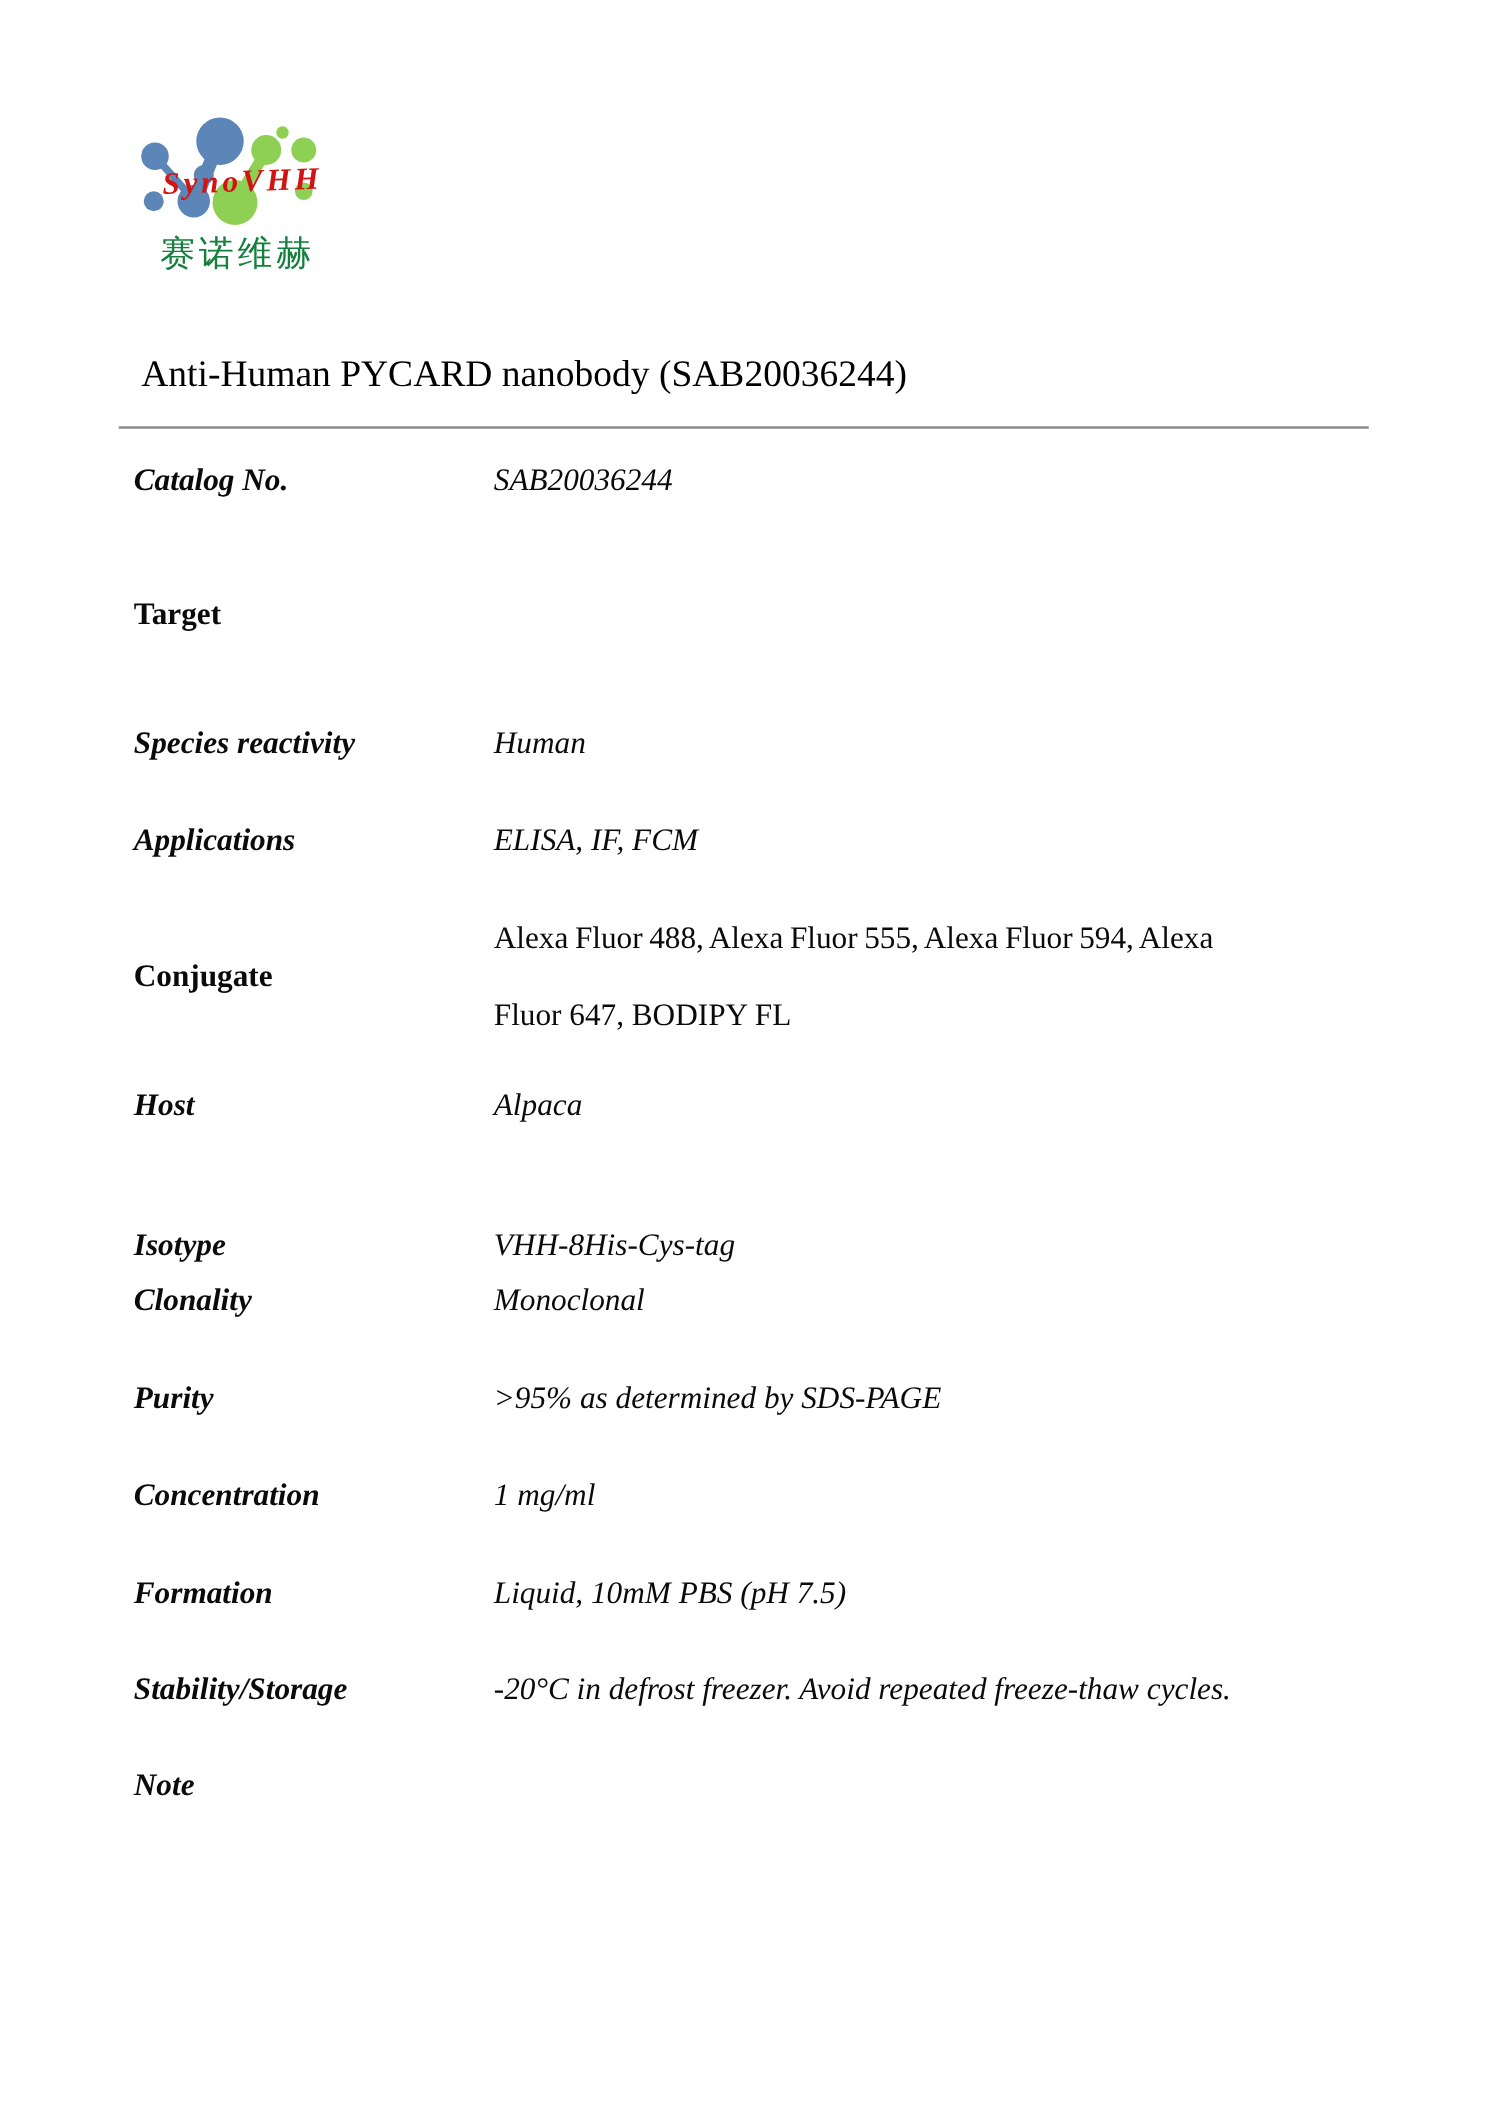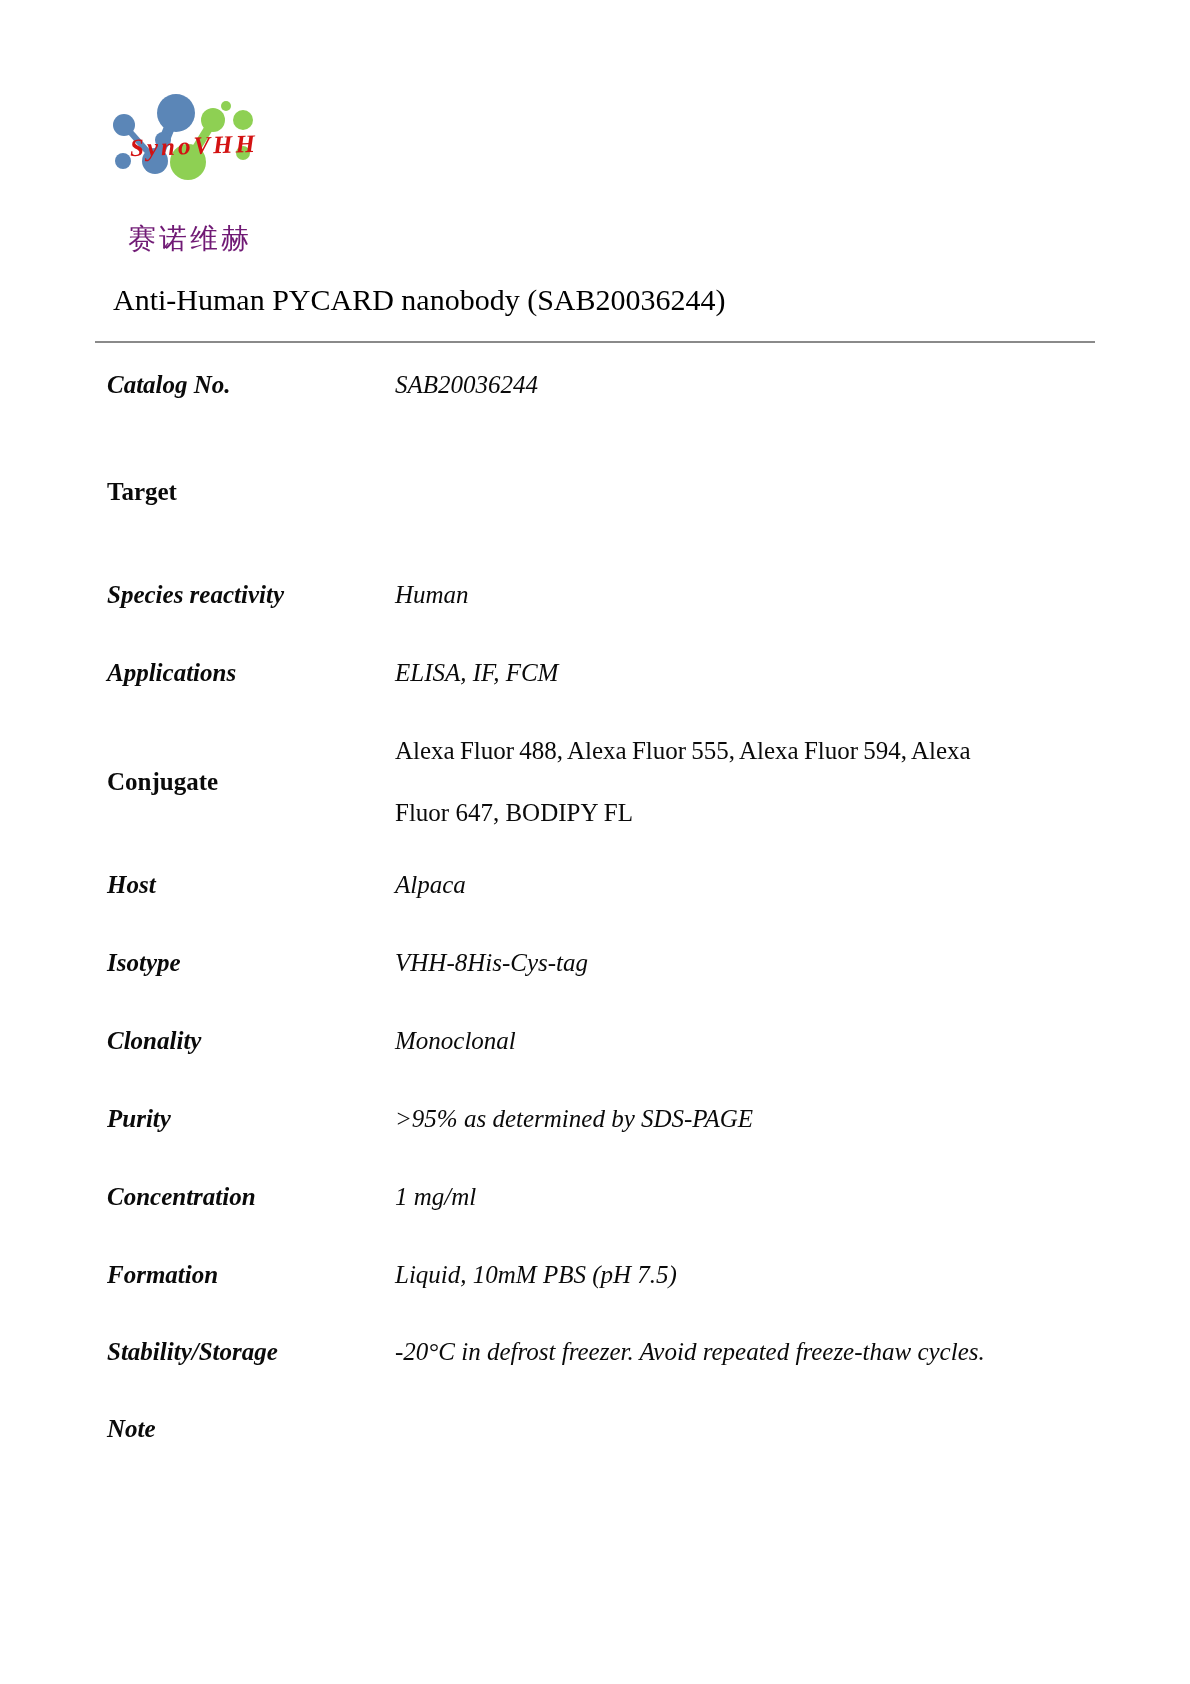--- a/index.html
+++ b/index.html
@@ -18,24 +18,23 @@
   .logo-svg  { position:absolute; left:0; top:0; }
   .brand-script {
     position:absolute; left:20px; top:40px;
     font-size:25px; font-style:italic; font-weight:bold;
     letter-spacing:3px; color:#d31212;
     transform:rotate(-2deg);
     white-space:nowrap;
   }
   .brand-cn {
     position:absolute; left:18px; top:92px;
-    font-size:28px; letter-spacing:3px; color:#701a75;
+    font-size:28px; letter-spacing:3px; color:#15803d;
     font-family:"DejaVu Sans","Liberation Sans",sans-serif;
     white-space:nowrap;
-    margin-top:36px;
   }
 
   
   .doc-title {
     position:absolute; left:113px; top:283px;
     font-size:30px; font-weight:normal; color:#000;
     white-space:nowrap;
     text-align:right;
   }
   .title-rule {
@@ -123,21 +122,21 @@
       <div class="vline l1">Alexa Fluor 488, Alexa Fluor 555, Alexa Fluor 594, Alexa</div>
       <div class="vline l2">Fluor 647, BODIPY FL</div>
     </div>
   </div>
 
   <div class="spec-row single" style="top:865px">
     <div class="spec-label">Host</div>
     <div class="spec-value">Alpaca</div>
   </div>
 
-  <div class="spec-row single" style="top:943px">
+  <div class="spec-row single" style="top:977px">
     <div class="spec-label">Isotype</div>
     <div class="spec-value">VHH-8His-Cys-tag</div>
   </div>
 
   <div class="spec-row single" style="top:1021px">
     <div class="spec-label">Clonality</div>
     <div class="spec-value">Monoclonal</div>
   </div>
 
   <div class="spec-row single" style="top:1099px">

